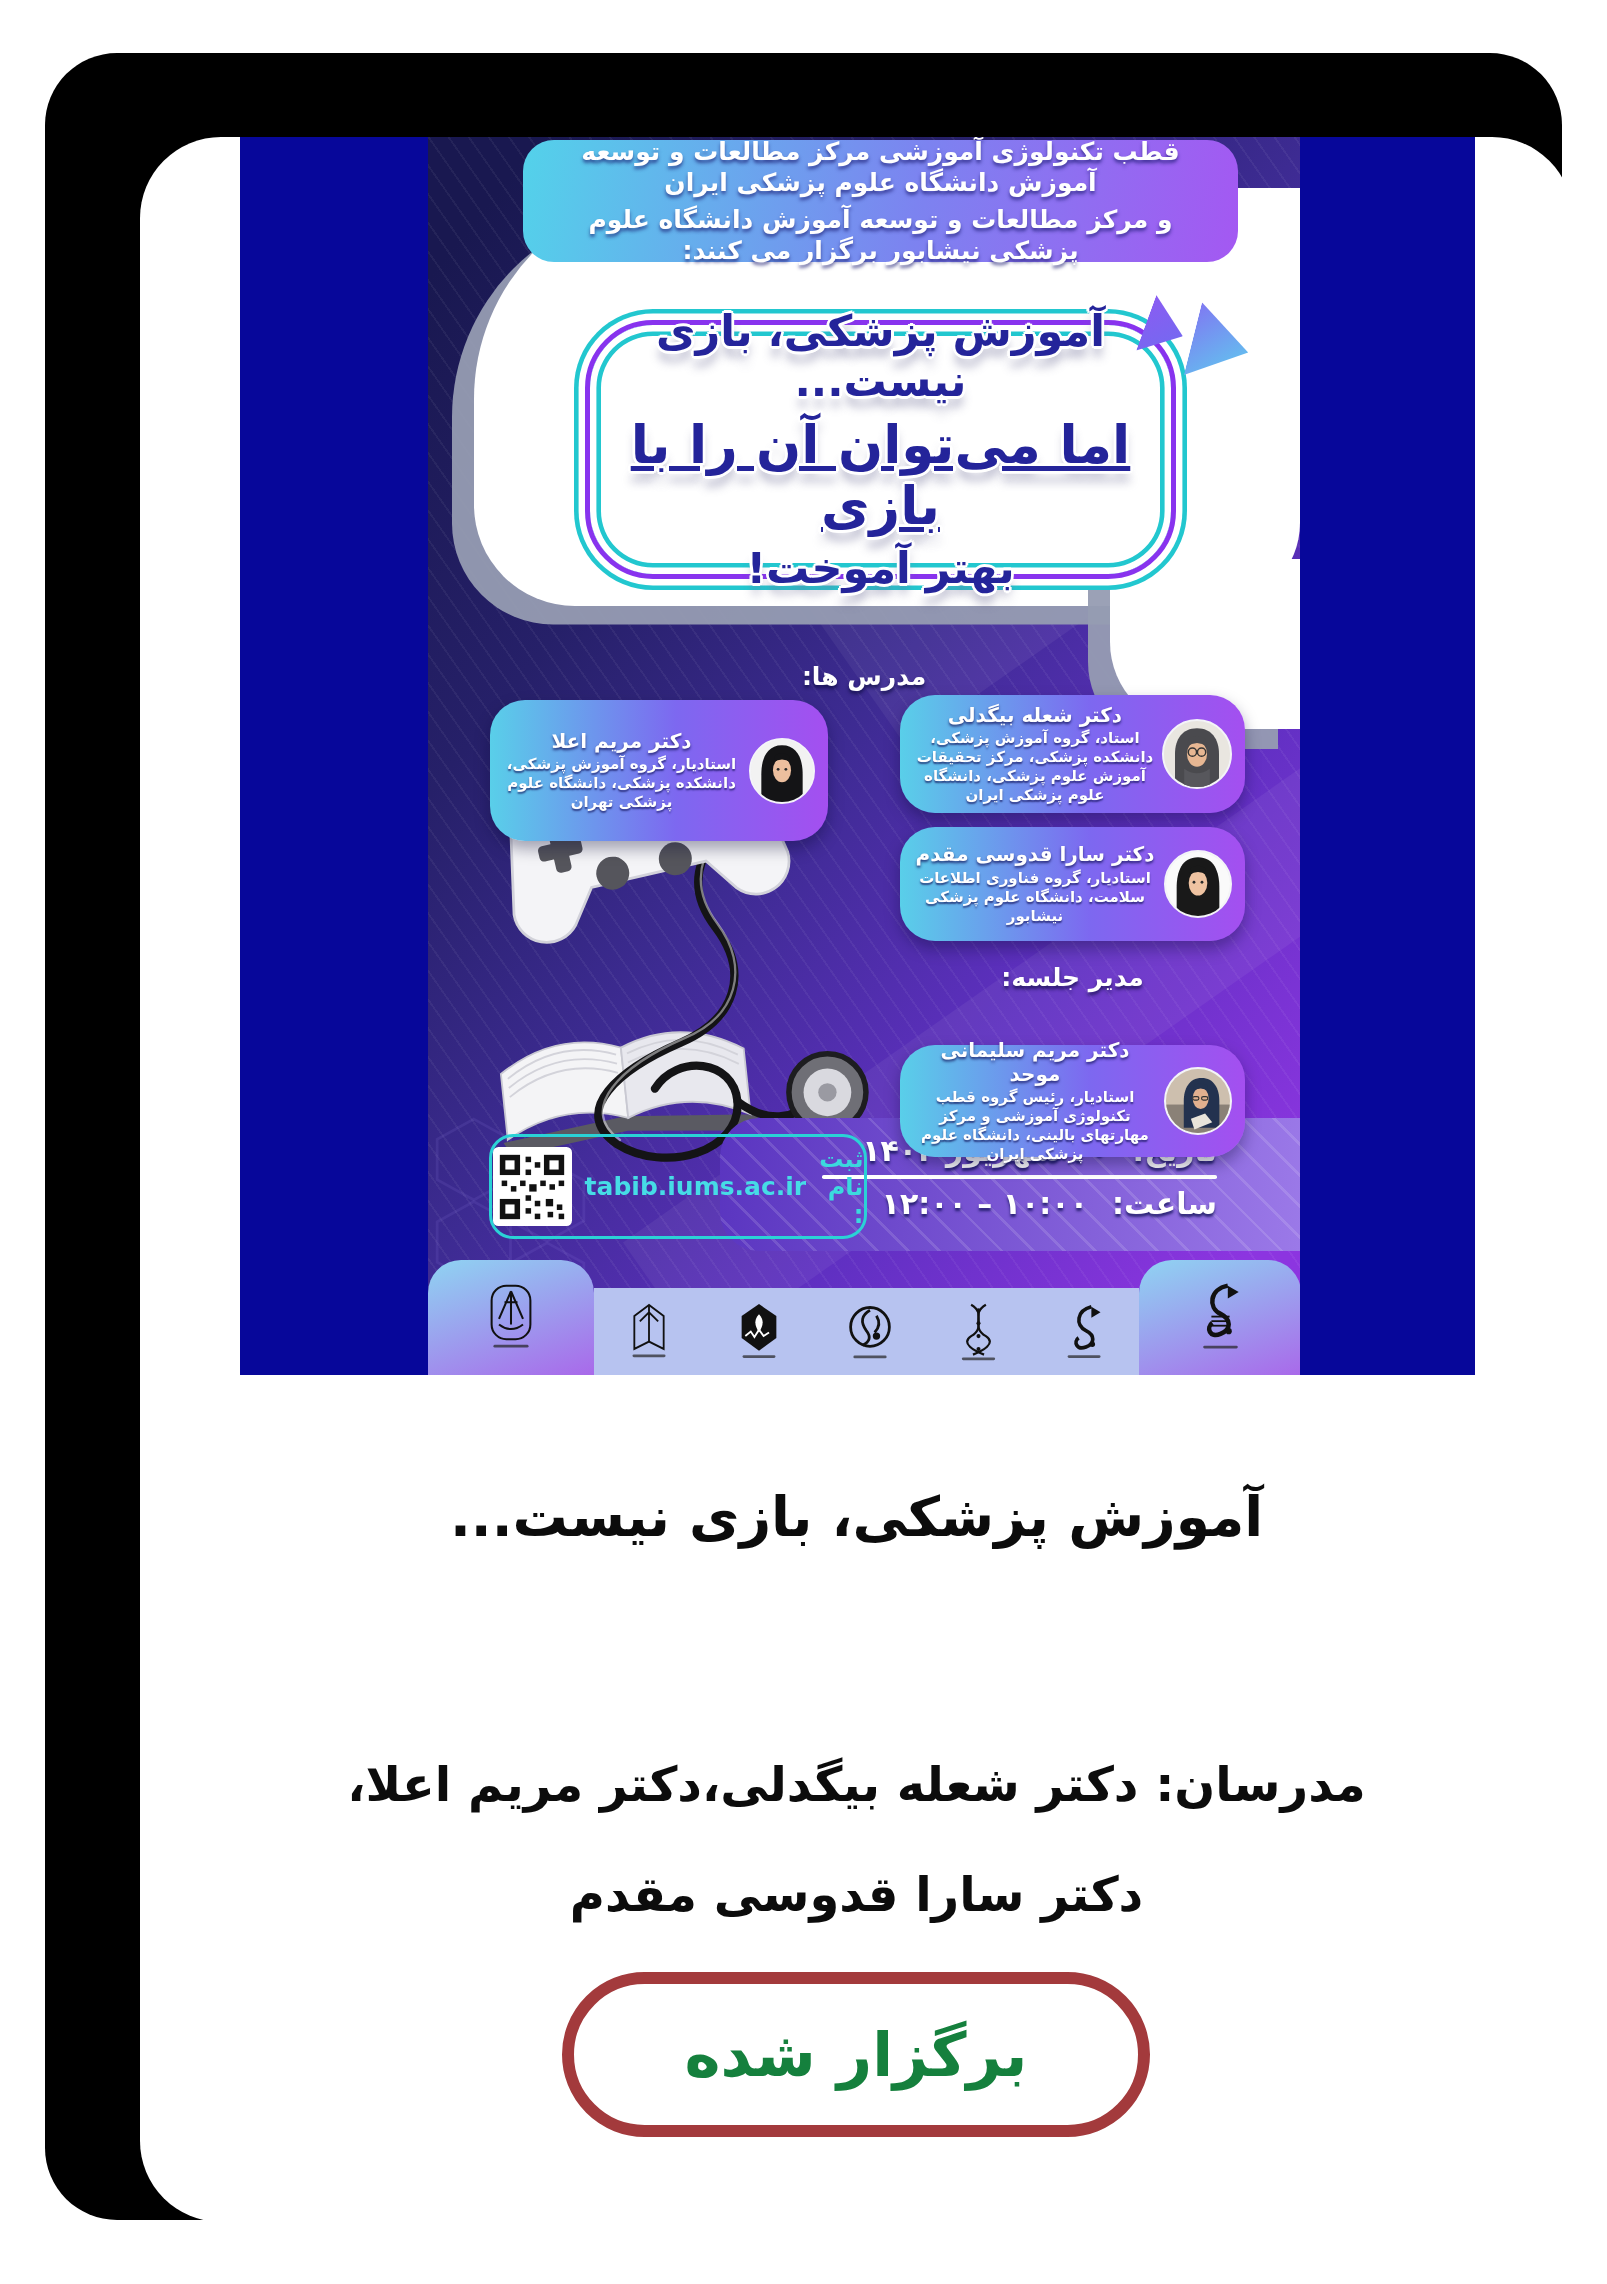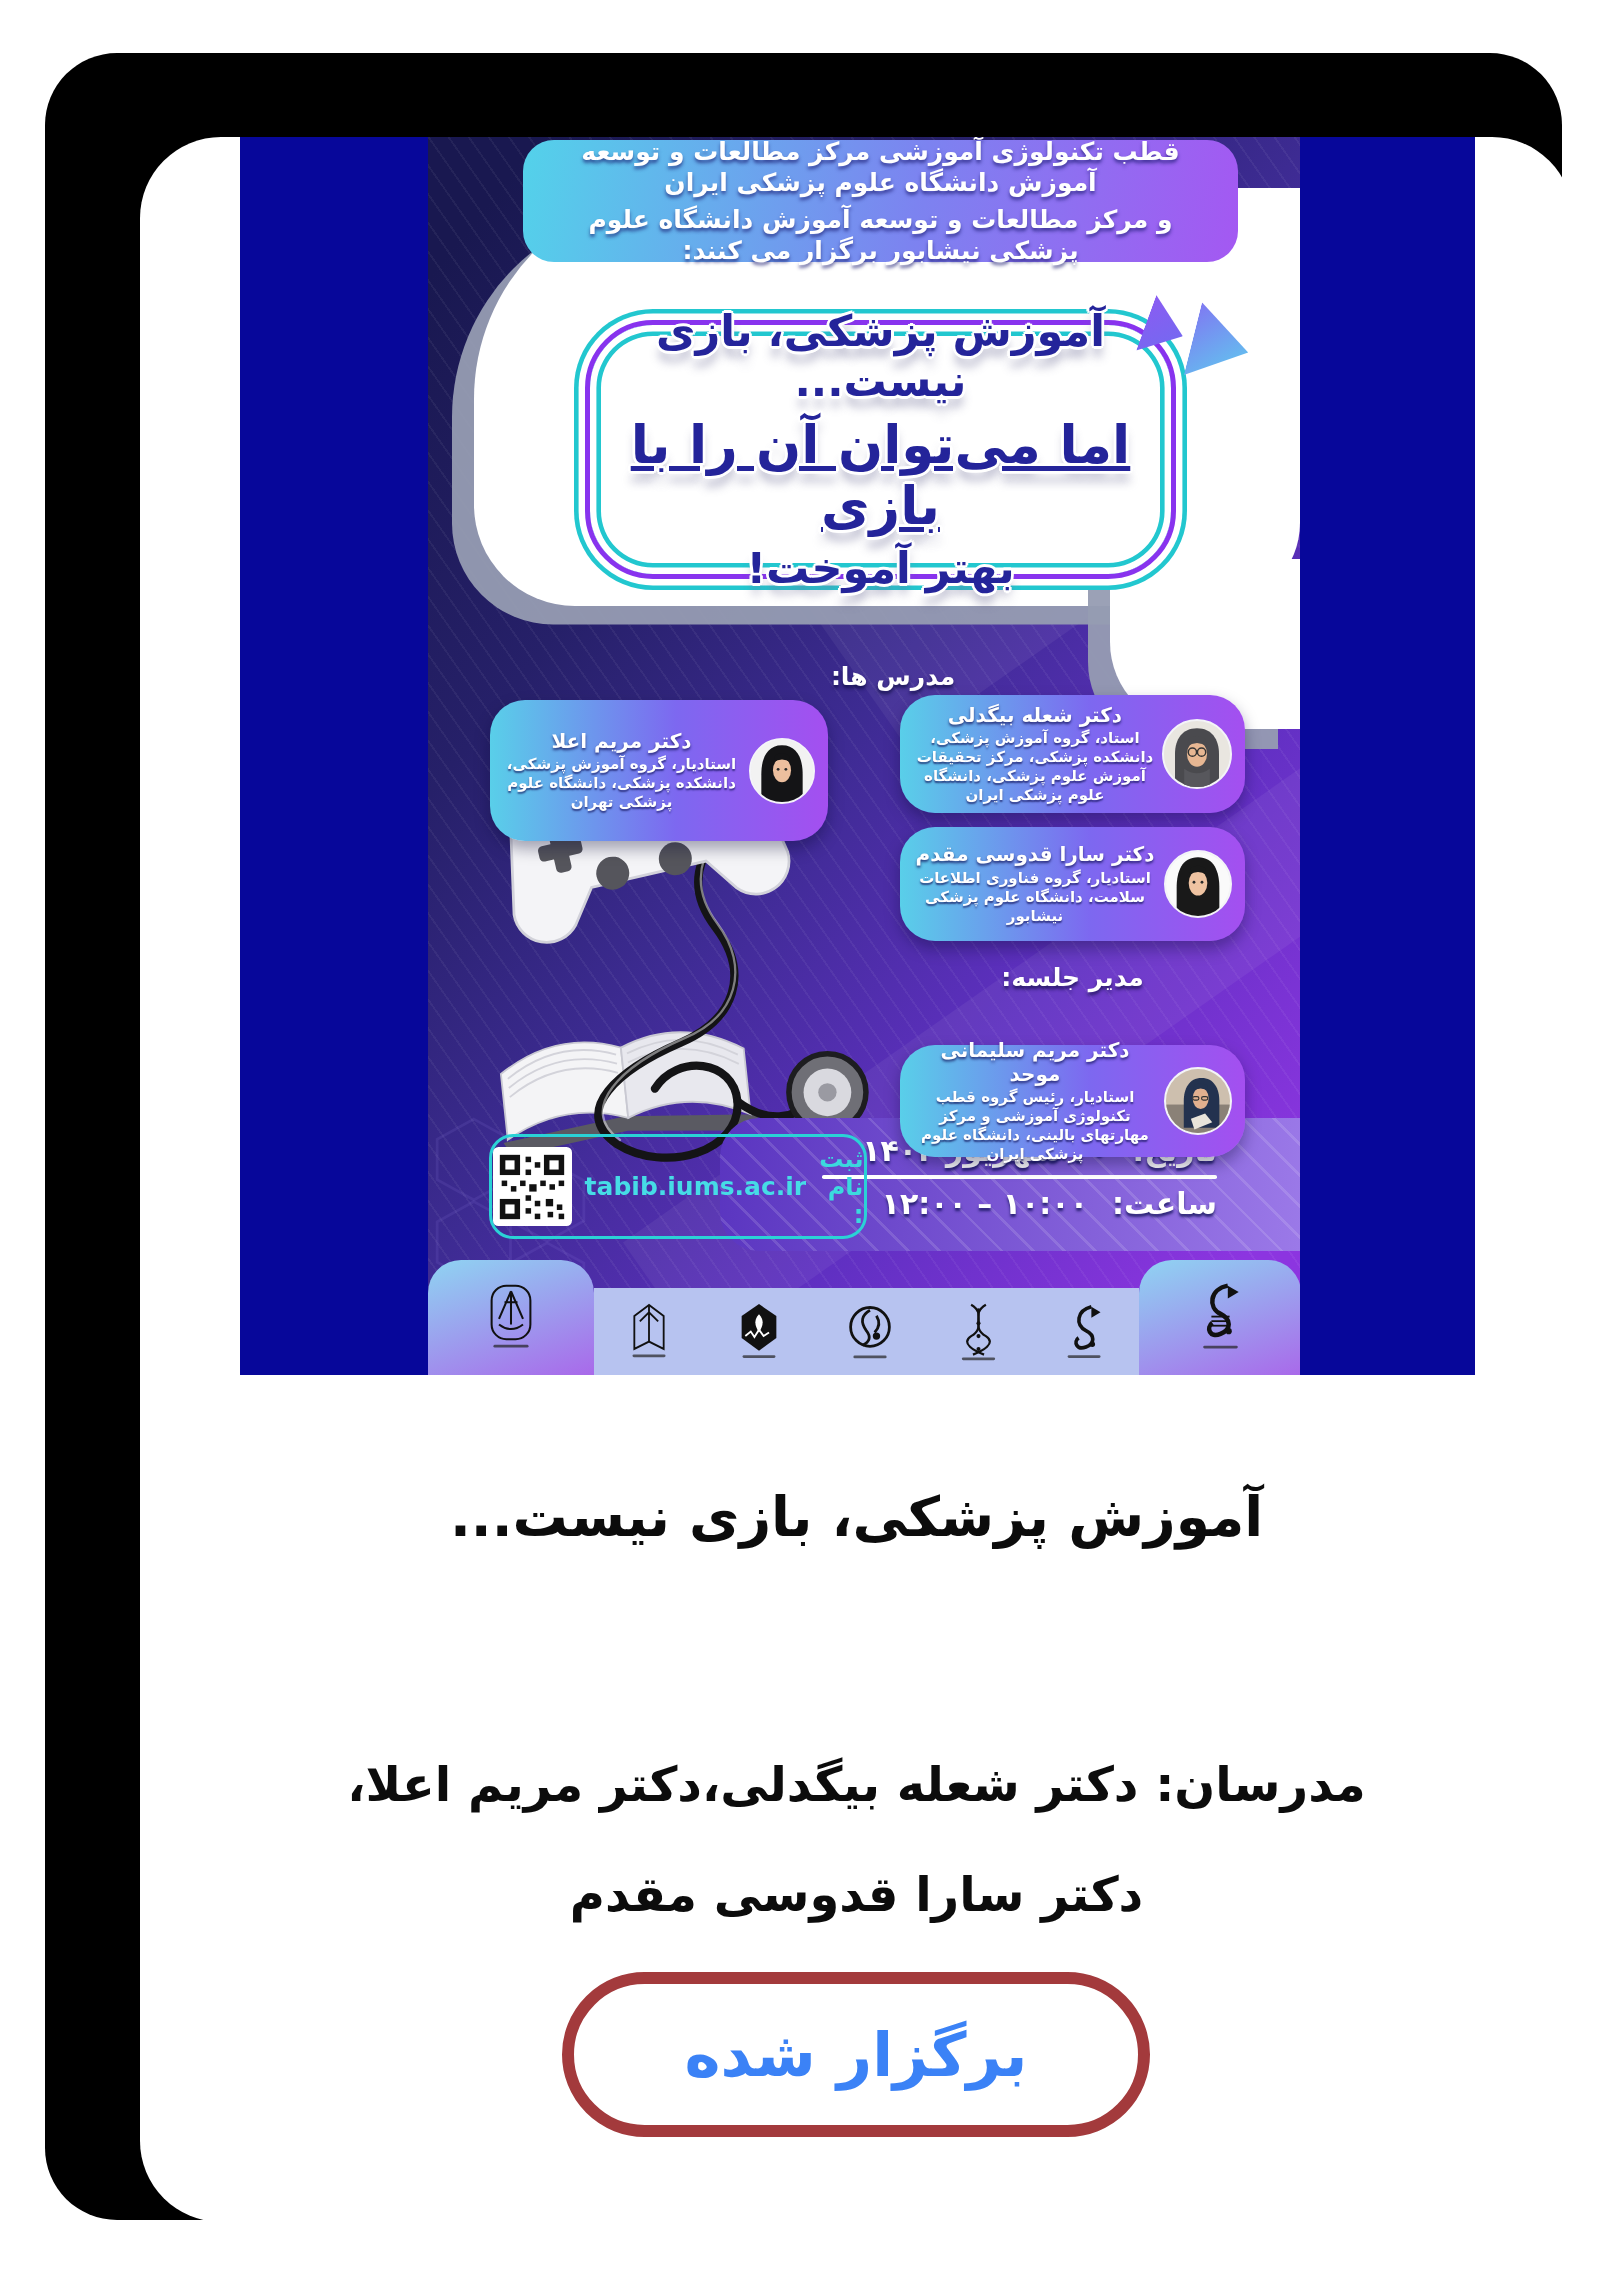--- a/index.html
+++ b/index.html
@@ -78,21 +78,21 @@
            background:linear-gradient(160deg,#8fd4f2 0%,#a969ea 100%);}
   .lp-left{left:0;} .lp-right{left:711px;width:162px;}
   .lp-center{left:166px;top:1151px;width:545px;height:87px;background:#b7c3f0;}
   .logo{display:flex;flex-direction:column;align-items:center;gap:2.8px;}
 
   
   .sum{left:0;width:1433px;text-align:center;direction:rtl;color:#0c0c0c;font-weight:bold;}
   .sum.big{font-size:55px;}
   .sum.mid{font-size:48px;}
   .status-btn{left:422px;top:1835px;width:588px;height:165px;border:12px solid #a33a3c;border-radius:87px;
-              background:#fff;color:#3b82f6;font-weight:bold;font-size:61px;display:flex;align-items:center;justify-content:center;
+              background:#fff;color:#15803d;font-weight:bold;font-size:61px;display:flex;align-items:center;justify-content:center;
               direction:rtl;cursor:pointer;box-sizing:border-box;}
   .hexes{left:0px;top:973px;z-index:1;opacity:.5;}
 </style>
 </head>
 <body>
 
 <div class="abs frame">
   <div class="abs card">
 
     <div class="abs poster-band">
@@ -120,21 +120,21 @@
         </div>
 
         <div class="abs bubble">
           <div class="t1">آموزش پزشکی، بازی نیست...</div>
           <div class="t2">اما می‌توان آن را با بازی</div>
           <div class="t3">بهتر آموخت!</div>
         </div>
         <div class="abs tri tri-a"></div>
         <div class="abs tri tri-b"></div>
 
-        <div class="abs sec-label" style="left:0;width:872px;top:525px;padding-left:29px;">مدرس ها:</div>
+        <div class="abs sec-label" style="left:0;width:872px;top:525px;">مدرس ها:</div>
 
         <div class="abs scard" style="left:472px;top:558px;width:345px;height:118px;">
           <span class="avatar" style="width:66px;height:66px;">
             <svg width="66" height="66" viewBox="0 0 72 72">
                 <rect width="72" height="72" fill="#e9e6e0"></rect>
                 <path d="M36 8c-16 0-24 12-24 28v36h48V36C60 20 52 8 36 8z" fill="#4a4a4e"></path>
                 <ellipse cx="36" cy="36" rx="11" ry="14" fill="#e7b793"></ellipse>
                 <path d="M25 28q11-8 22 0l-2-9q-9-6-18 0z" fill="#4a4a4e"></path>
                 <circle cx="31" cy="34" r="4.5" fill="none" stroke="#333" stroke-width="1.6"></circle>
                 <circle cx="41" cy="34" r="4.5" fill="none" stroke="#333" stroke-width="1.6"></circle>

